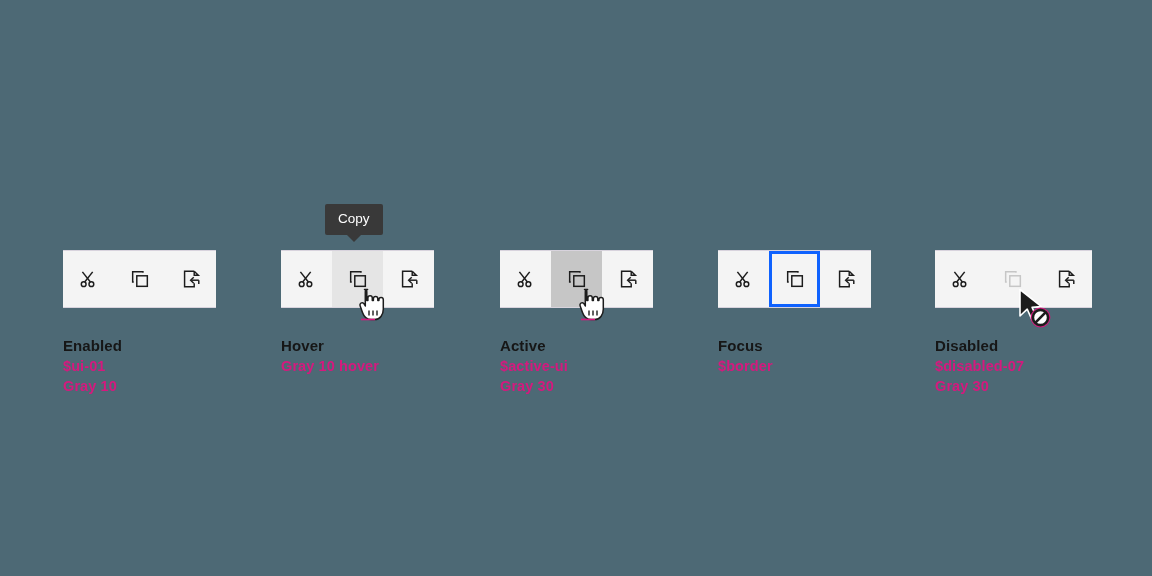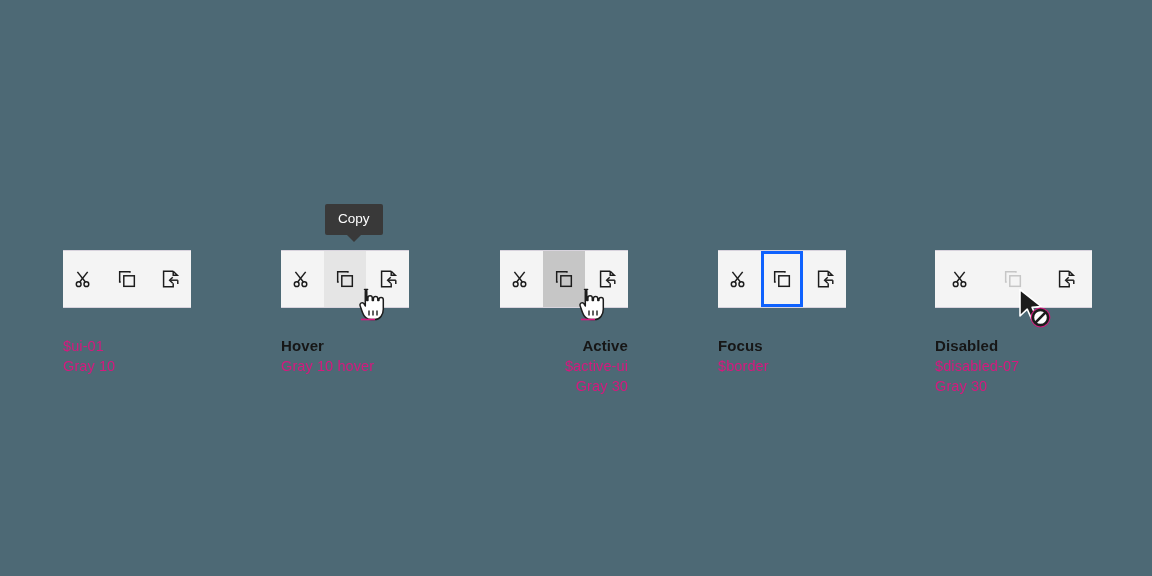--- a/index.html
+++ b/index.html
@@ -24,31 +24,31 @@
     height: 210px;
   }
 
   .specimen {
     position: absolute;
     top: 0;
   }
 
   .specimen[data-variant="enabled"]  { left: 63px;  }
   .specimen[data-variant="hover"]    { left: 281px; }
-  .specimen[data-variant="active"]   { left: 500px; text-align: right; }
+  .specimen[data-variant="active"]   { left: 500px; }
   .specimen[data-variant="focus"]    { left: 718px; }
   .specimen[data-variant="disabled"] { left: 935px; }
 
   
   .btn-group {
     display: flex;
     background: #f4f4f4;
     border-top: 1px solid #d8d3dd;
     border-bottom: 1px solid #d8d3dd;
-    width: 128px;
+    width: 153px;
     height: 58px;
     position: relative;
   }
 
   .specimen[data-variant="disabled"] .btn-group { width: 157px; }
 
   .icon-btn {
     flex: 1 1 0;
     height: 100%;
     background: transparent;
@@ -103,21 +103,21 @@
     font-size: 15px;
     font-weight: bold;
     color: #161616;
     line-height: 1.35;
     letter-spacing: .1px;
   }
 
   .caption-token,
   .caption-note {
     font-size: 14.5px;
-    font-weight: normal;
+    font-weight: bold;
     color: #d5197e;
     line-height: 1.38;
     letter-spacing: .1px;
   }
 
   
   .cursor { position: absolute; z-index: 8; pointer-events: none; }
   .cursor svg { display: block; }
 
   .cursor[data-kind="pointer-hand"][data-variant="hover"]  { left: 355px; top: 288px; }
@@ -153,20 +153,21 @@
           <polyline class="glyph" points="15.5,3.5 5,3.5 5,20.5 15.5,20.5 15.5,16.5"></polyline>
           <polyline class="glyph" points="15.5,3.5 20,8 15.5,8 15.5,3.5"></polyline>
           <line class="glyph" x1="20.5" y1="13.3" x2="12.5" y2="13.3"></line>
           <polyline class="glyph" points="15.0,10.0 11.6,13.3 15.0,16.6"></polyline>
           <line class="glyph" x1="20.5" y1="13.3" x2="20.5" y2="17.4"></line>
         </svg>
       </button>
     </div>
 
     <div class="caption">
+      <div class="caption-title">Enabled</div>
       <div class="caption-token">$ui-01</div>
       <div class="caption-note">Gray 10</div>
     </div>
   </div>
 
   <div class="specimen" data-variant="hover">
     <div class="btn-group">
 
       <div class="tooltip">Copy</div>
 

